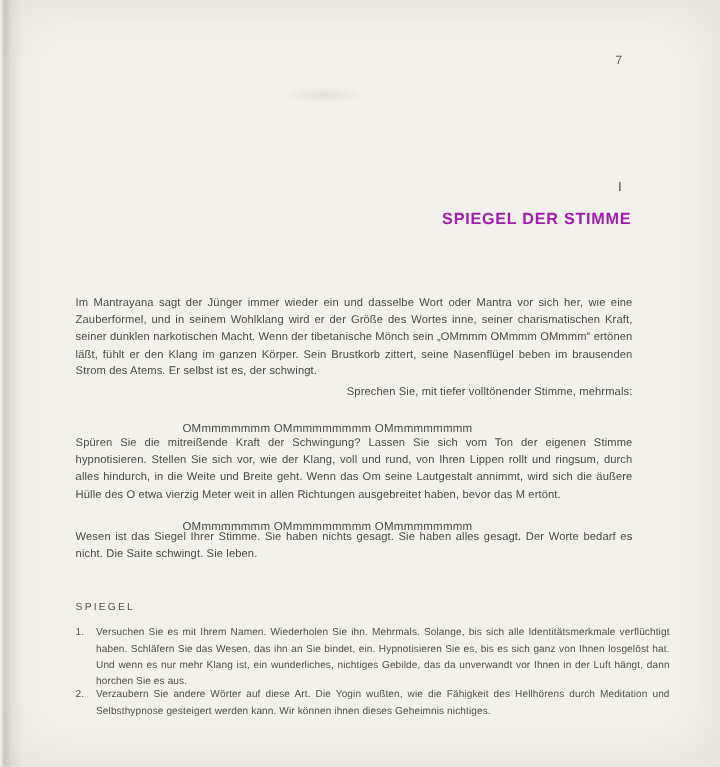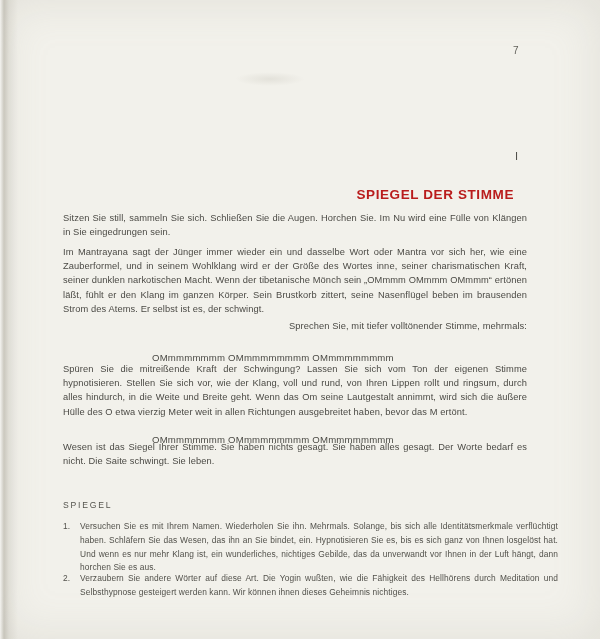--- a/index.html
+++ b/index.html
@@ -32,23 +32,23 @@
   .page-number {
     position: absolute; left: 513px; top: 45px;
     font-size: 10px; color: #605f59; letter-spacing: 0.3px;
   }
   .chapter-numeral {
     position: absolute; left: 515px; top: 150px;
     font-size: 11px; color: #504f49;
   }
   .chapter-title {
     position: absolute; right: 74px; top: 175px;
-    margin: 12px;
+    margin: 0;
     font-size: 13.5px; font-weight: bold; letter-spacing: 0.6px;
-    color: #b91c1c; white-space: nowrap;
+    color: #a21caf; white-space: nowrap;
   }
   .para {
     position: absolute; left: 63px; width: 464px;
     margin: 0;
     font-size: 9.3px; line-height: 14.2px; letter-spacing: 0.1px;
     color: #4b4a45;
     text-align: justify;
   }
   .para.single { text-align: right; }
   .om-line {
@@ -84,21 +84,20 @@
 
 <div class="page">
   <div class="scan-edge"></div>
   <div class="scan-smudge"></div>
 
   <div class="page-number">7</div>
 
   <div class="chapter-numeral">I</div>
   <h1 class="chapter-title">SPIEGEL DER STIMME</h1>
 
-  <p class="para p1">Sitzen Sie still, sammeln Sie sich. Schließen Sie die Augen. Horchen Sie. Im Nu wird eine Fülle von Klängen in Sie eingedrungen sein.</p>
   <p class="para p2">Im Mantrayana sagt der Jünger immer wieder ein und dasselbe Wort oder Mantra vor sich her, wie eine Zauberformel, und in seinem Wohlklang wird er der Größe des Wortes inne, seiner charismatischen Kraft, seiner dunklen narkotischen Macht. Wenn der tibetanische Mönch sein „OMmmm OMmmm OMmmm“ ertönen läßt, fühlt er den Klang im ganzen Körper. Sein Brustkorb zittert, seine Nasenflügel beben im brausenden Strom des Atems. Er selbst ist es, der schwingt.</p>
   <p class="para single p3">Sprechen Sie, mit tiefer volltönender Stimme, mehrmals:</p>
   <p class="om-line om1">OMmmmmmmm OMmmmmmmmm OMmmmmmmmm</p>
   <p class="para p4">Spüren Sie die mitreißende Kraft der Schwingung?  Lassen Sie sich vom Ton der eigenen Stimme hypnotisieren. Stellen Sie sich vor, wie der Klang, voll und rund, von Ihren Lippen rollt und ringsum, durch alles hindurch, in die Weite und Breite geht. Wenn das Om seine Lautgestalt annimmt, wird sich die äußere Hülle des O etwa vierzig Meter weit in allen Richtungen ausgebreitet haben, bevor das M ertönt.</p>
   <p class="om-line om2">OMmmmmmmm OMmmmmmmmm OMmmmmmmmm</p>
   <p class="para p5">Wesen ist das Siegel Ihrer Stimme. Sie haben nichts gesagt. Sie haben alles gesagt. Der Worte bedarf es nicht. Die Saite schwingt. Sie leben.</p>
 
   <div class="tasks-heading">SPIEGEL</div>
 
   <div class="task-item task1">

